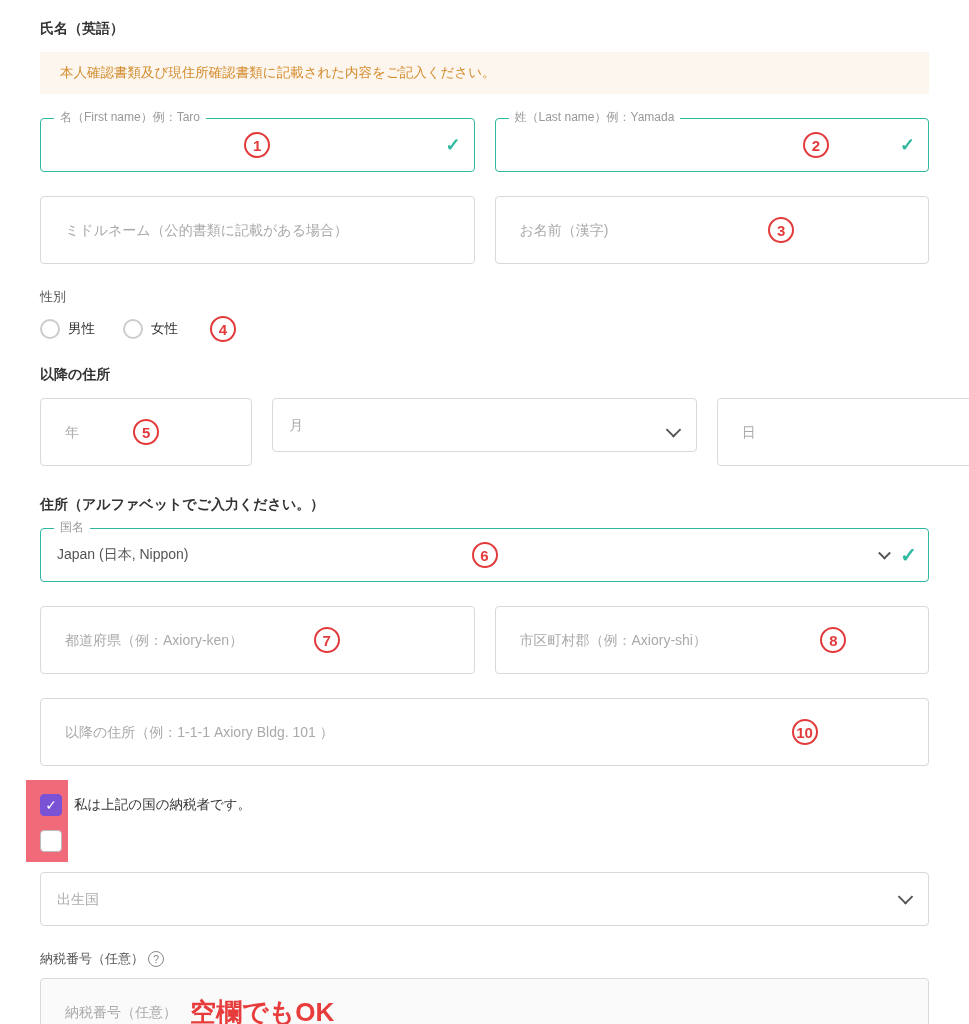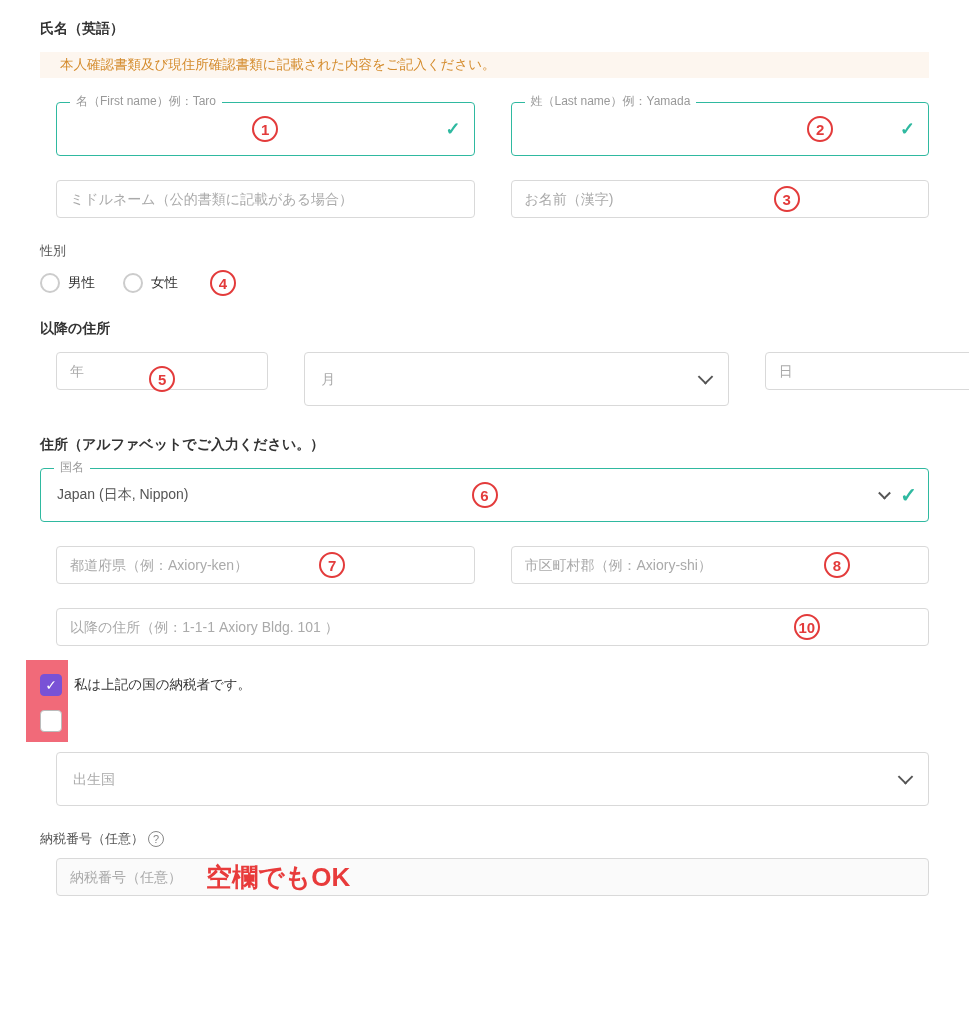--- a/index.html
+++ b/index.html
@@ -12,41 +12,40 @@
     color: #333;
   }
   .section-title {
     font-size: 14px;
     font-weight: 600;
     color: #333;
     margin: 10px 0 14px 0;
   }
   .notice-box {
     background: #fdf6ef;
-    padding: 4px 20px;
+    padding: 12px 20px;
     color: #d48b2c;
     font-size: 13.5px;
     margin-bottom: 24px;
   }
   .row {
     display: flex;
     gap: 20px;
     margin-bottom: 24px;
   }
   .col {
     flex: 1;
     position: relative;
-    margin-left: 16px;
   }
   .input-plain {
     width: 100%;
-    height: 38px;
+    height: 68px;
     border: 1px solid #d9d9d9;
     border-radius: 4px;
-    padding: 0 13px;
+    padding: 0 24px;
     font-size: 14px;
     color: #333;
     background: #fff;
     outline: none;
   }
   .input-plain::placeholder { color: #aaa; }
   .select-plain {
     width: 100%;
     height: 54px;
     border: 1px solid #d9d9d9;

